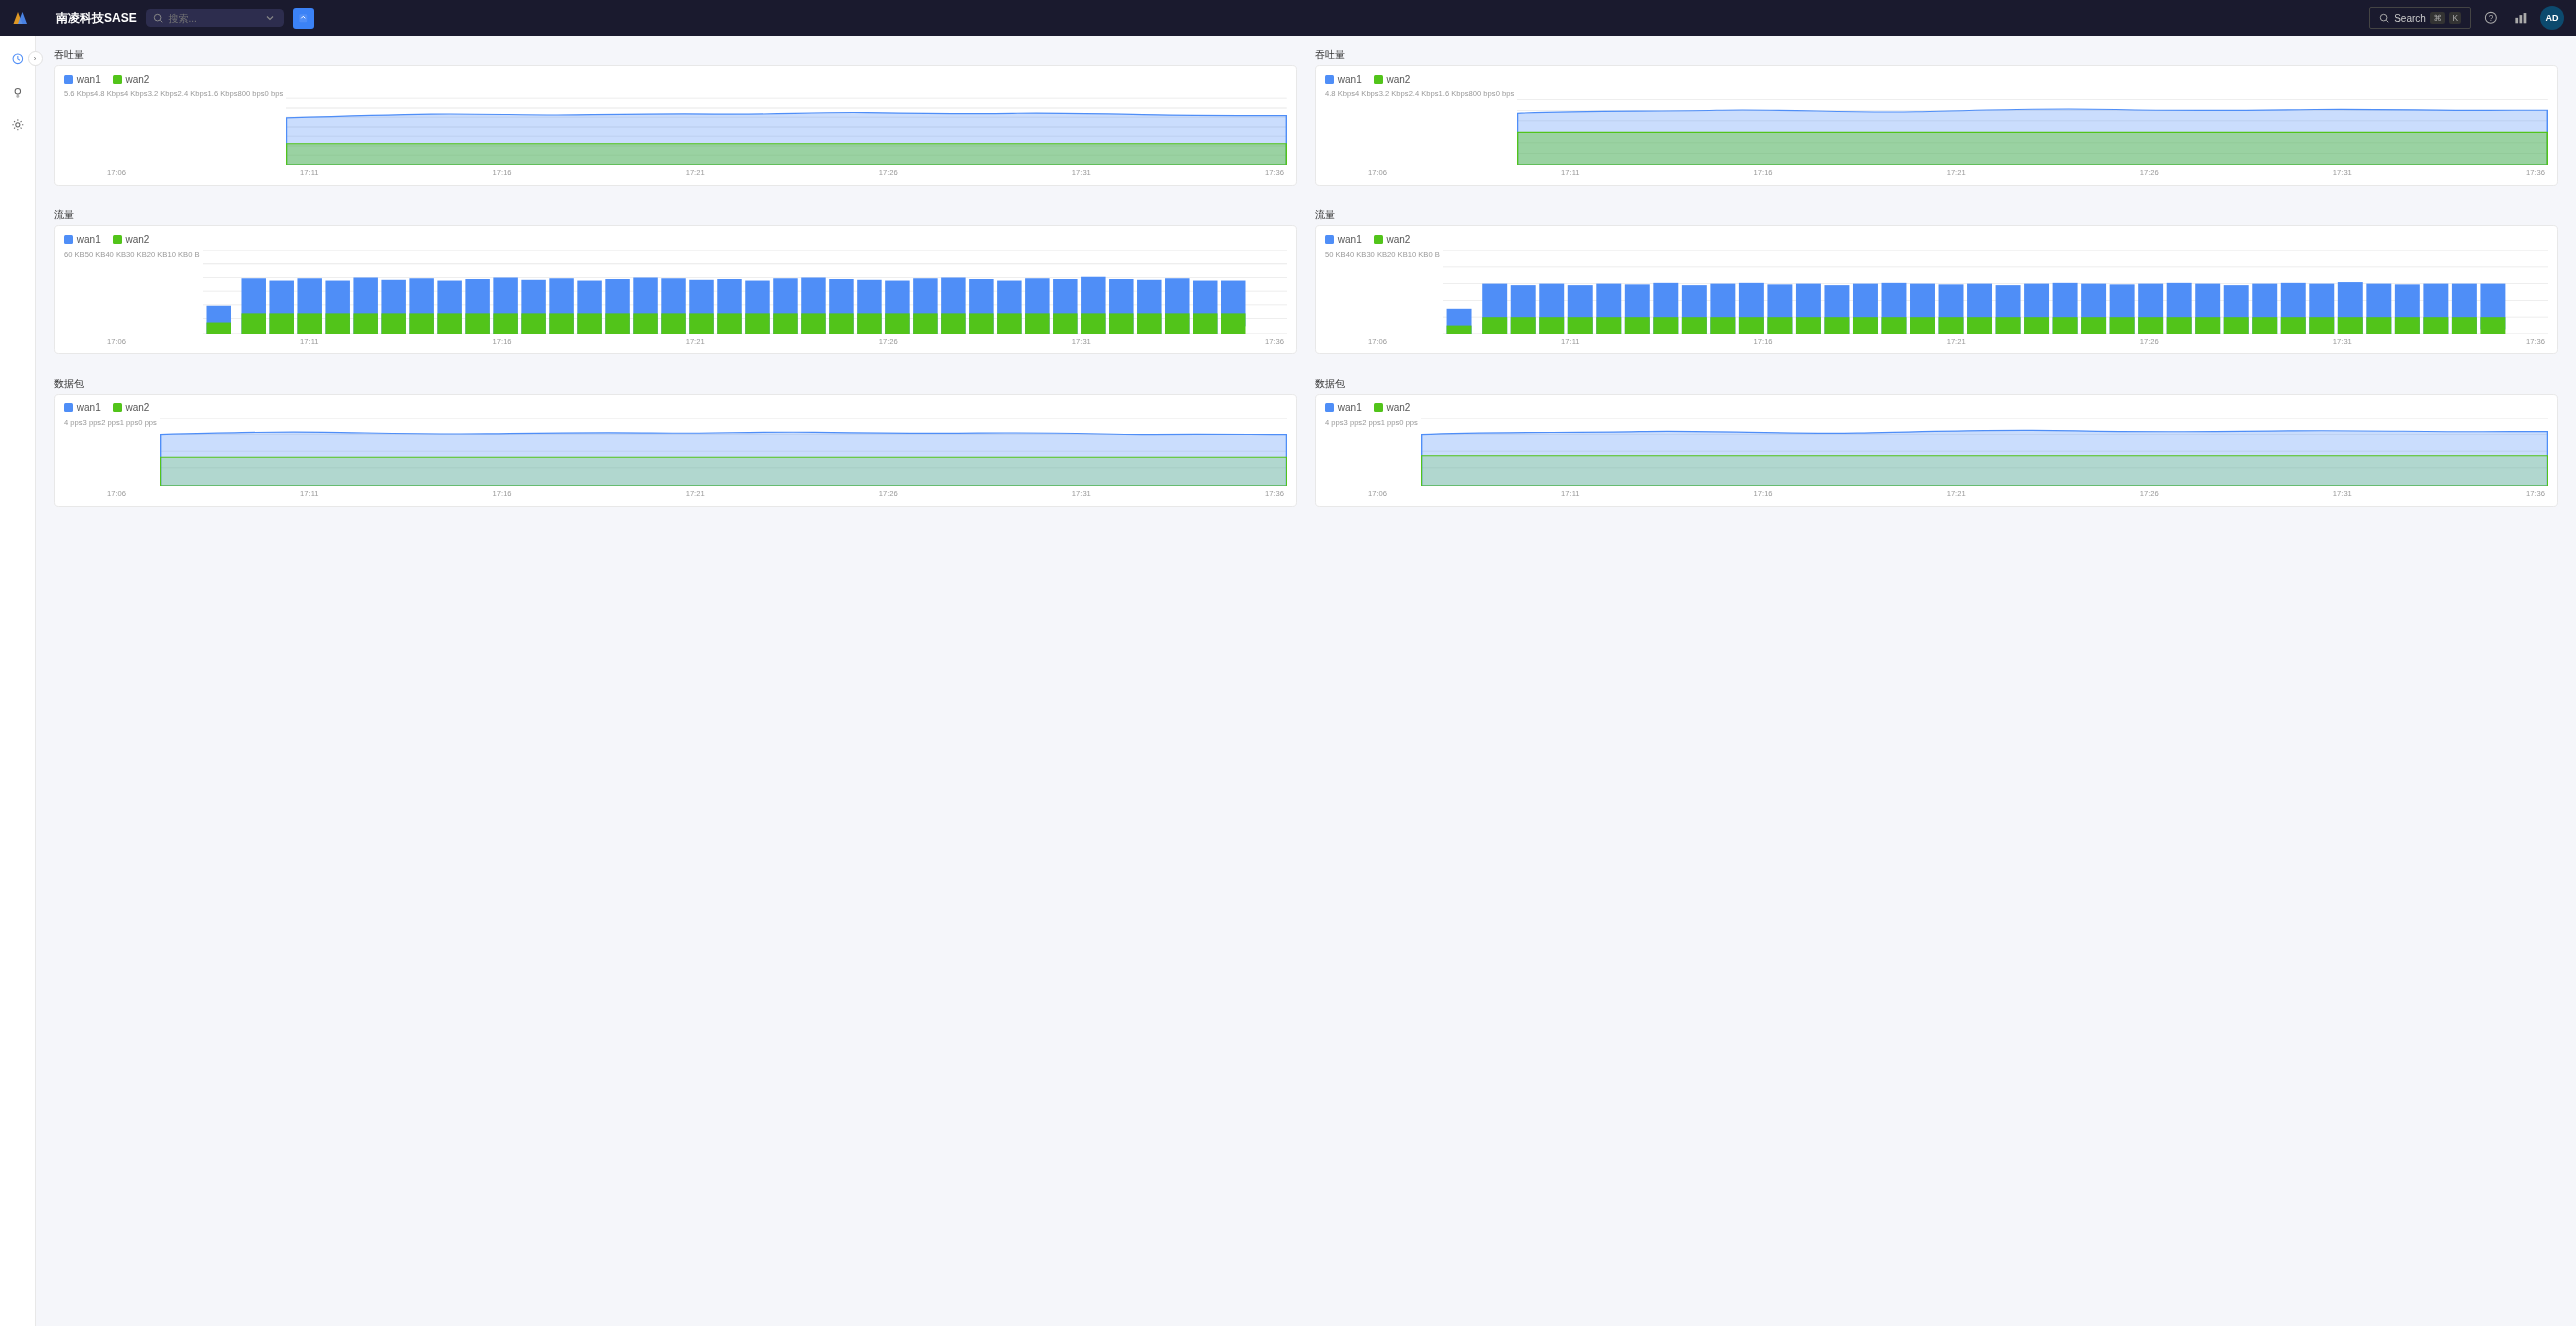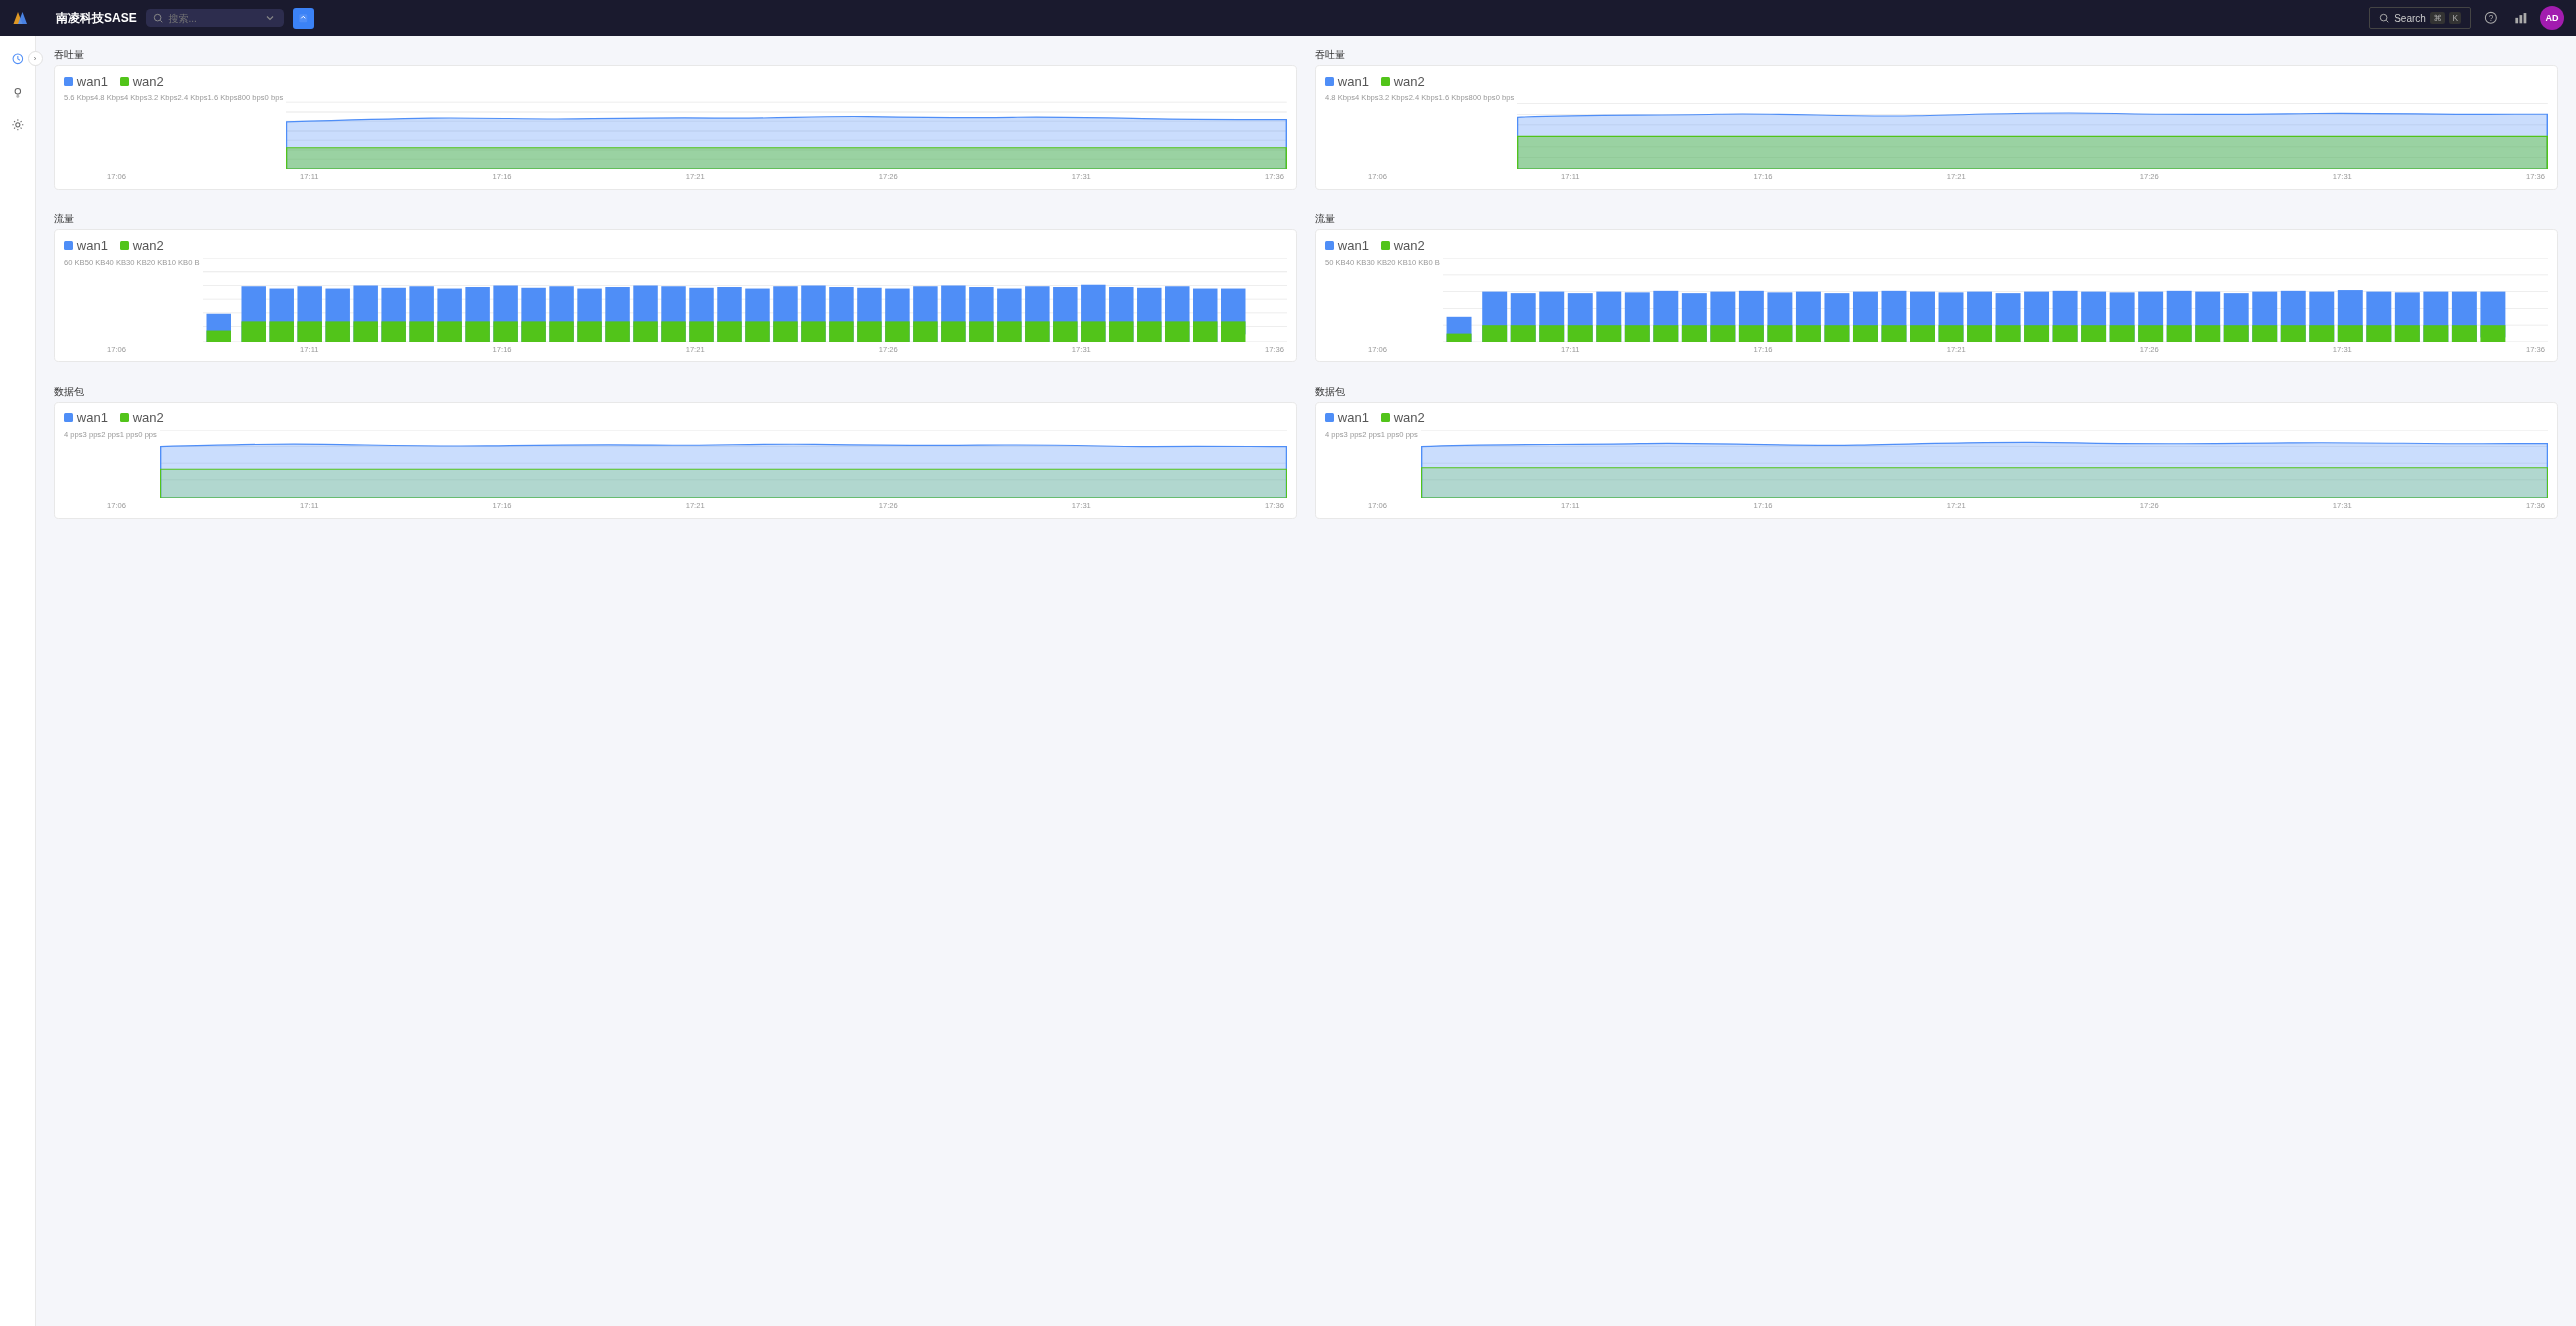--- a/index.html
+++ b/index.html
@@ -96,21 +96,21 @@
       width: 21px;
       height: 21px;
       display: flex;
       align-items: center;
       justify-content: center;
     }
     .avatar {
       width: 24px;
       height: 24px;
       border-radius: 50%;
-      background: #a21caf;
+      background: #0c4a6e;
       display: flex;
       align-items: center;
       justify-content: center;
       color: #fff;
       font-size: 9px;
       font-weight: 700;
       cursor: pointer;
     }
 
     
@@ -198,21 +198,21 @@
 
     .legend {
       display: flex;
       gap: 12px;
       margin-bottom: 4.6px;
     }
     .legend-item {
       display: flex;
       align-items: center;
       gap: 3.8px;
-      font-size: 13px;
+      font-size: 10px;
       color: #555;
     }
     .legend-dot {
       width: 9px;
       height: 9px;
       border-radius: 1.5px;
     }
     .legend-dot.blue { background: #4f8ef7; }
     .legend-dot.green { background: #52c41a; }
 

